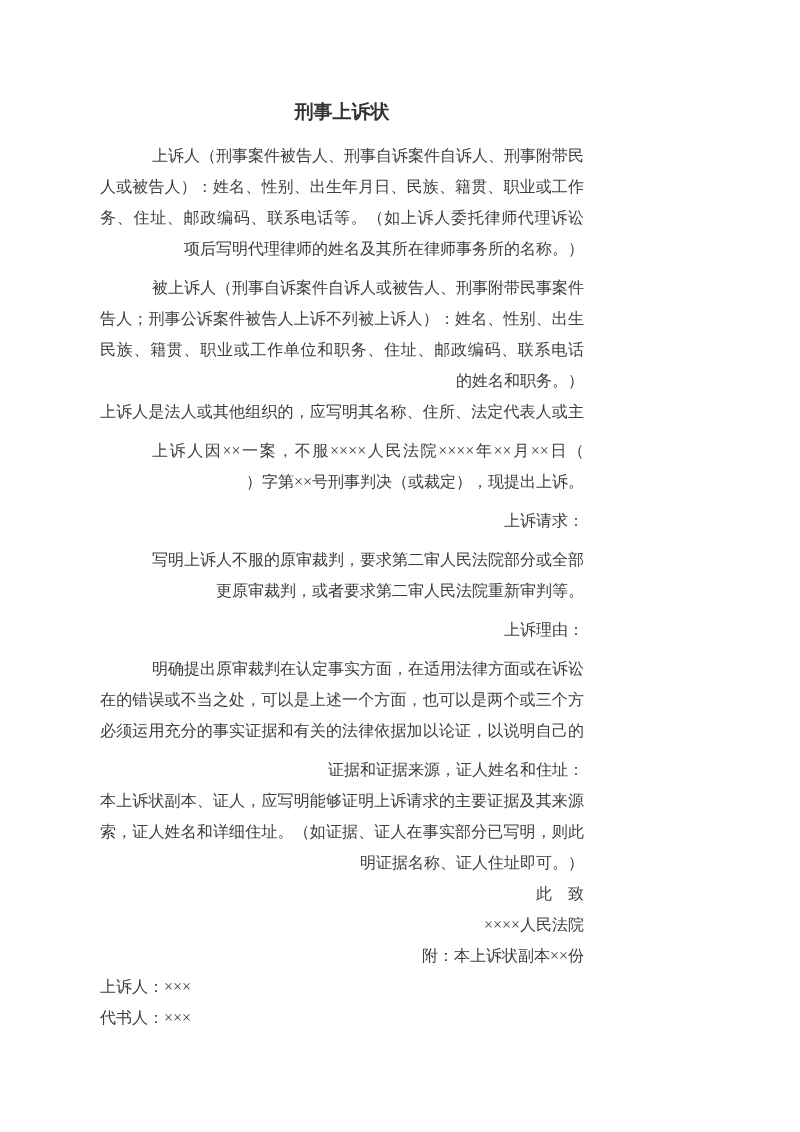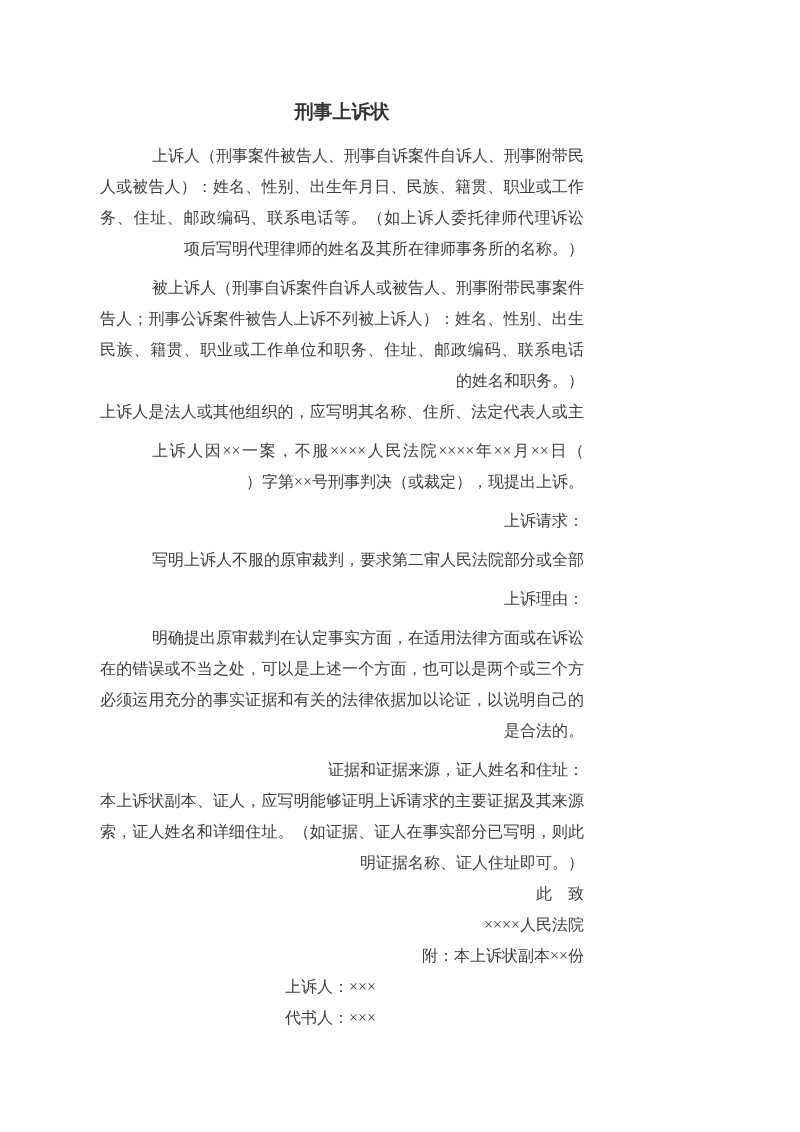--- a/index.html
+++ b/index.html
@@ -38,46 +38,46 @@
     text-align: right;
   }
   
   .jf {
     text-align: justify;
     text-align-last: justify;
   }
   .ind  { text-indent: 52px; margin-top: 8px; }  
   .i23  { text-indent: 23px; }  
   .i12  { text-indent: 12px; }  
-  .r    { text-align: center; padding-right: 23px; } 
+  .r    { text-align: left; padding-right: 23px; } 
 </style>
 </head>
 <body>
 
 <div class="page">
   <h1 class="title">刑事上诉状</h1>
   <div id="doc-body">
       <div class="ln jf ind">上诉人（刑事案件被告人、刑事自诉案件自诉人、刑事附带民事案件原告</div>
       <div class="ln jf">人或被告人）：姓名、性别、出生年月日、民族、籍贯、职业或工作单位和职</div>
       <div class="ln jf">务、住址、邮政编码、联系电话等。（如上诉人委托律师代理诉讼的，应在其</div>
       <div class="ln">项后写明代理律师的姓名及其所在律师事务所的名称。）</div>
       <div class="ln jf ind">被上诉人（刑事自诉案件自诉人或被告人、刑事附带民事案件原告人或被</div>
       <div class="ln jf">告人；刑事公诉案件被告人上诉不列被上诉人）：姓名、性别、出生年月日、</div>
       <div class="ln jf">民族、籍贯、职业或工作单位和职务、住址、邮政编码、联系电话等。（如被</div>
       <div class="ln">的姓名和职务。）</div>
       <div class="ln jf">上诉人是法人或其他组织的，应写明其名称、住所、法定代表人或主要负责人</div>
       <div class="ln jf ind">上诉人因××一案，不服××××人民法院××××年××月××日（</div>
       <div class="ln">）字第××号刑事判决（或裁定），现提出上诉。</div>
       <div class="ln ind">上诉请求：</div>
       <div class="ln jf ind">写明上诉人不服的原审裁判，要求第二审人民法院部分或全部撤销或者变</div>
+      <div class="ln">更原审裁判，或者要求第二审人民法院重新审判等。</div>
       <div class="ln ind">上诉理由：</div>
       <div class="ln jf ind">明确提出原审裁判在认定事实方面，在适用法律方面或在诉讼程序方面存</div>
       <div class="ln jf">在的错误或不当之处，可以是上述一个方面，也可以是两个或三个方面，但都</div>
       <div class="ln jf">必须运用充分的事实证据和有关的法律依据加以论证，以说明自己的上诉请求</div>
-      <div class="ln">是合法的。</div>
       <div class="ln ind">证据和证据来源，证人姓名和住址：</div>
       <div class="ln jf">本上诉状副本、证人，应写明能够证明上诉请求的主要证据及其来源或证据线</div>
       <div class="ln jf">索，证人姓名和详细住址。（如证据、证人在事实部分已写明，则此处只需点</div>
       <div class="ln">明证据名称、证人住址即可。）</div>
       <div class="ln i23">此　致</div>
       <div class="ln i12">××××人民法院</div>
       <div class="ln i12">附：本上诉状副本××份</div>
       <div class="ln r">上诉人：×××</div>
       <div class="ln r">代书人：×××</div>
     </div>

